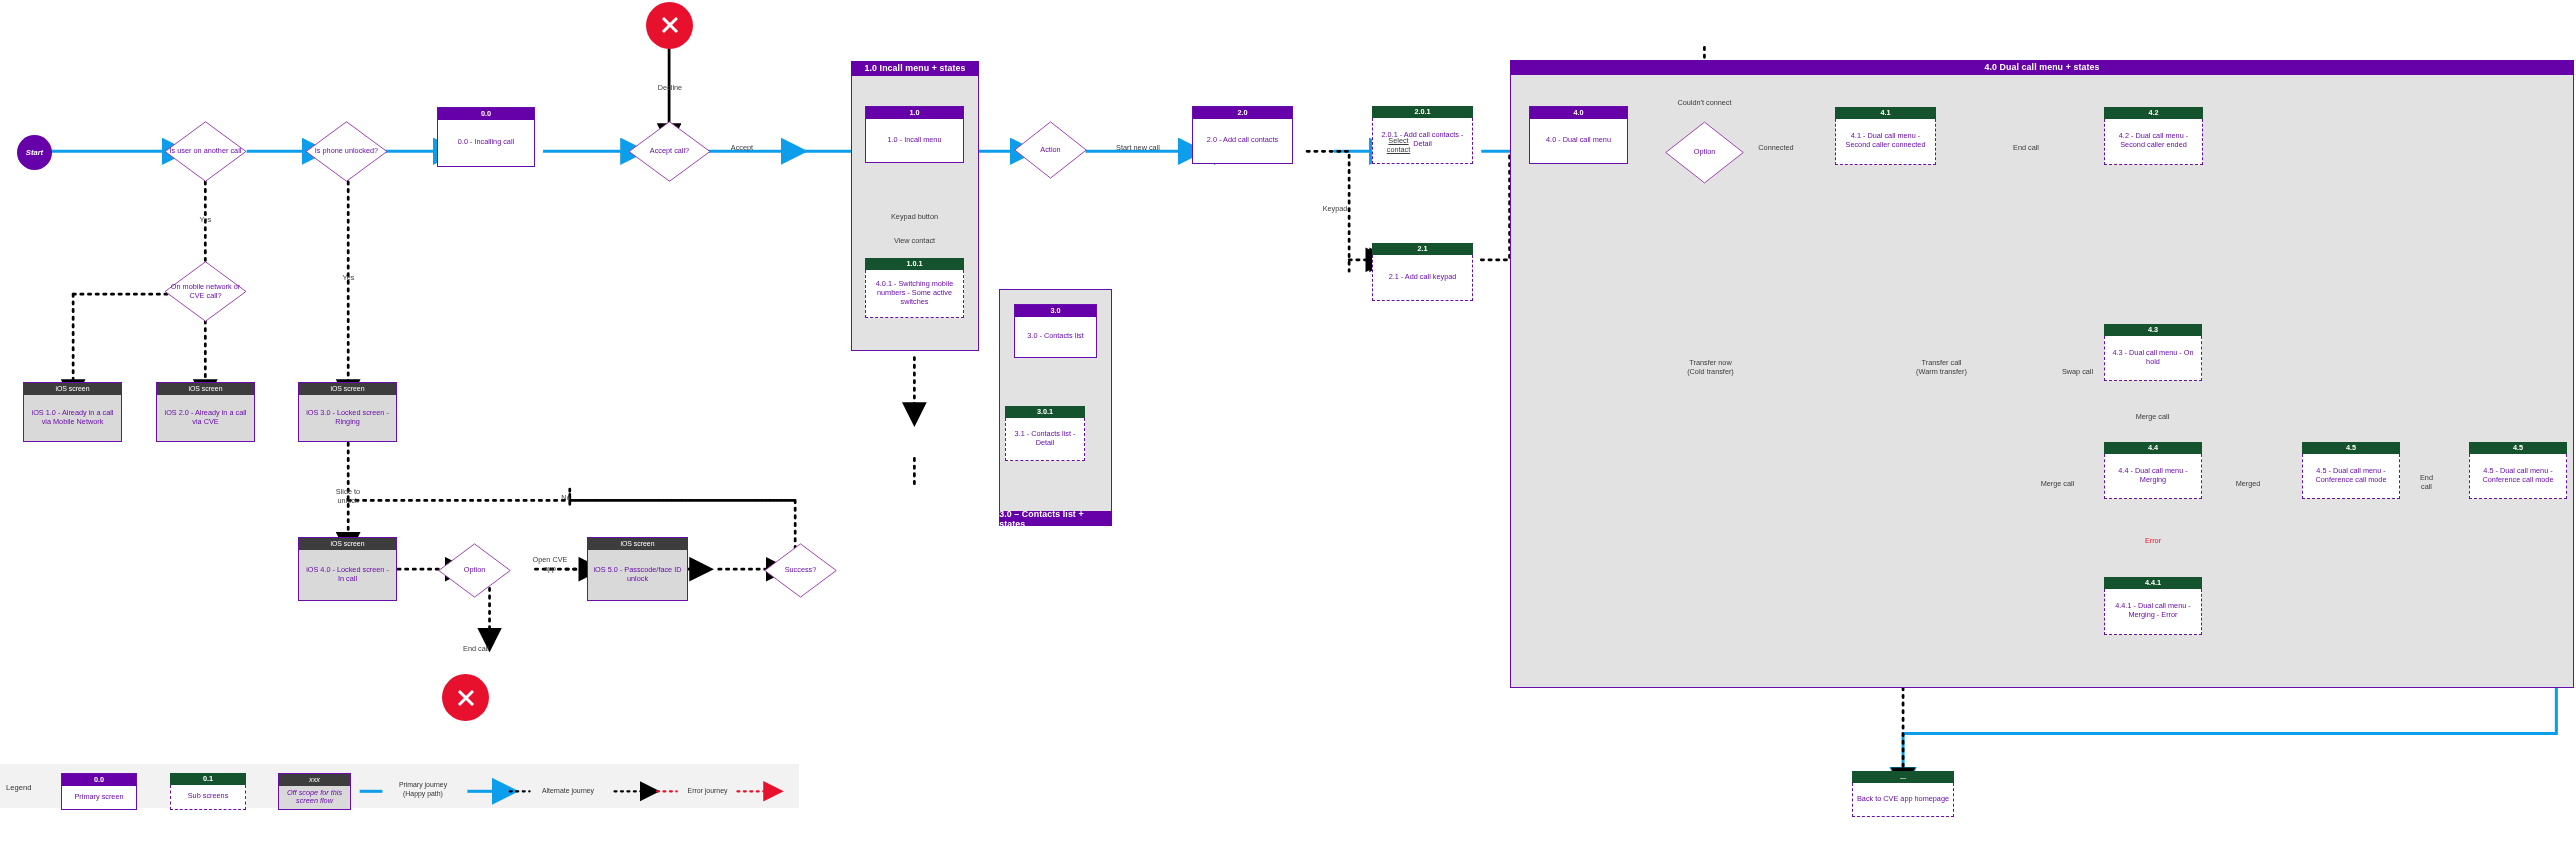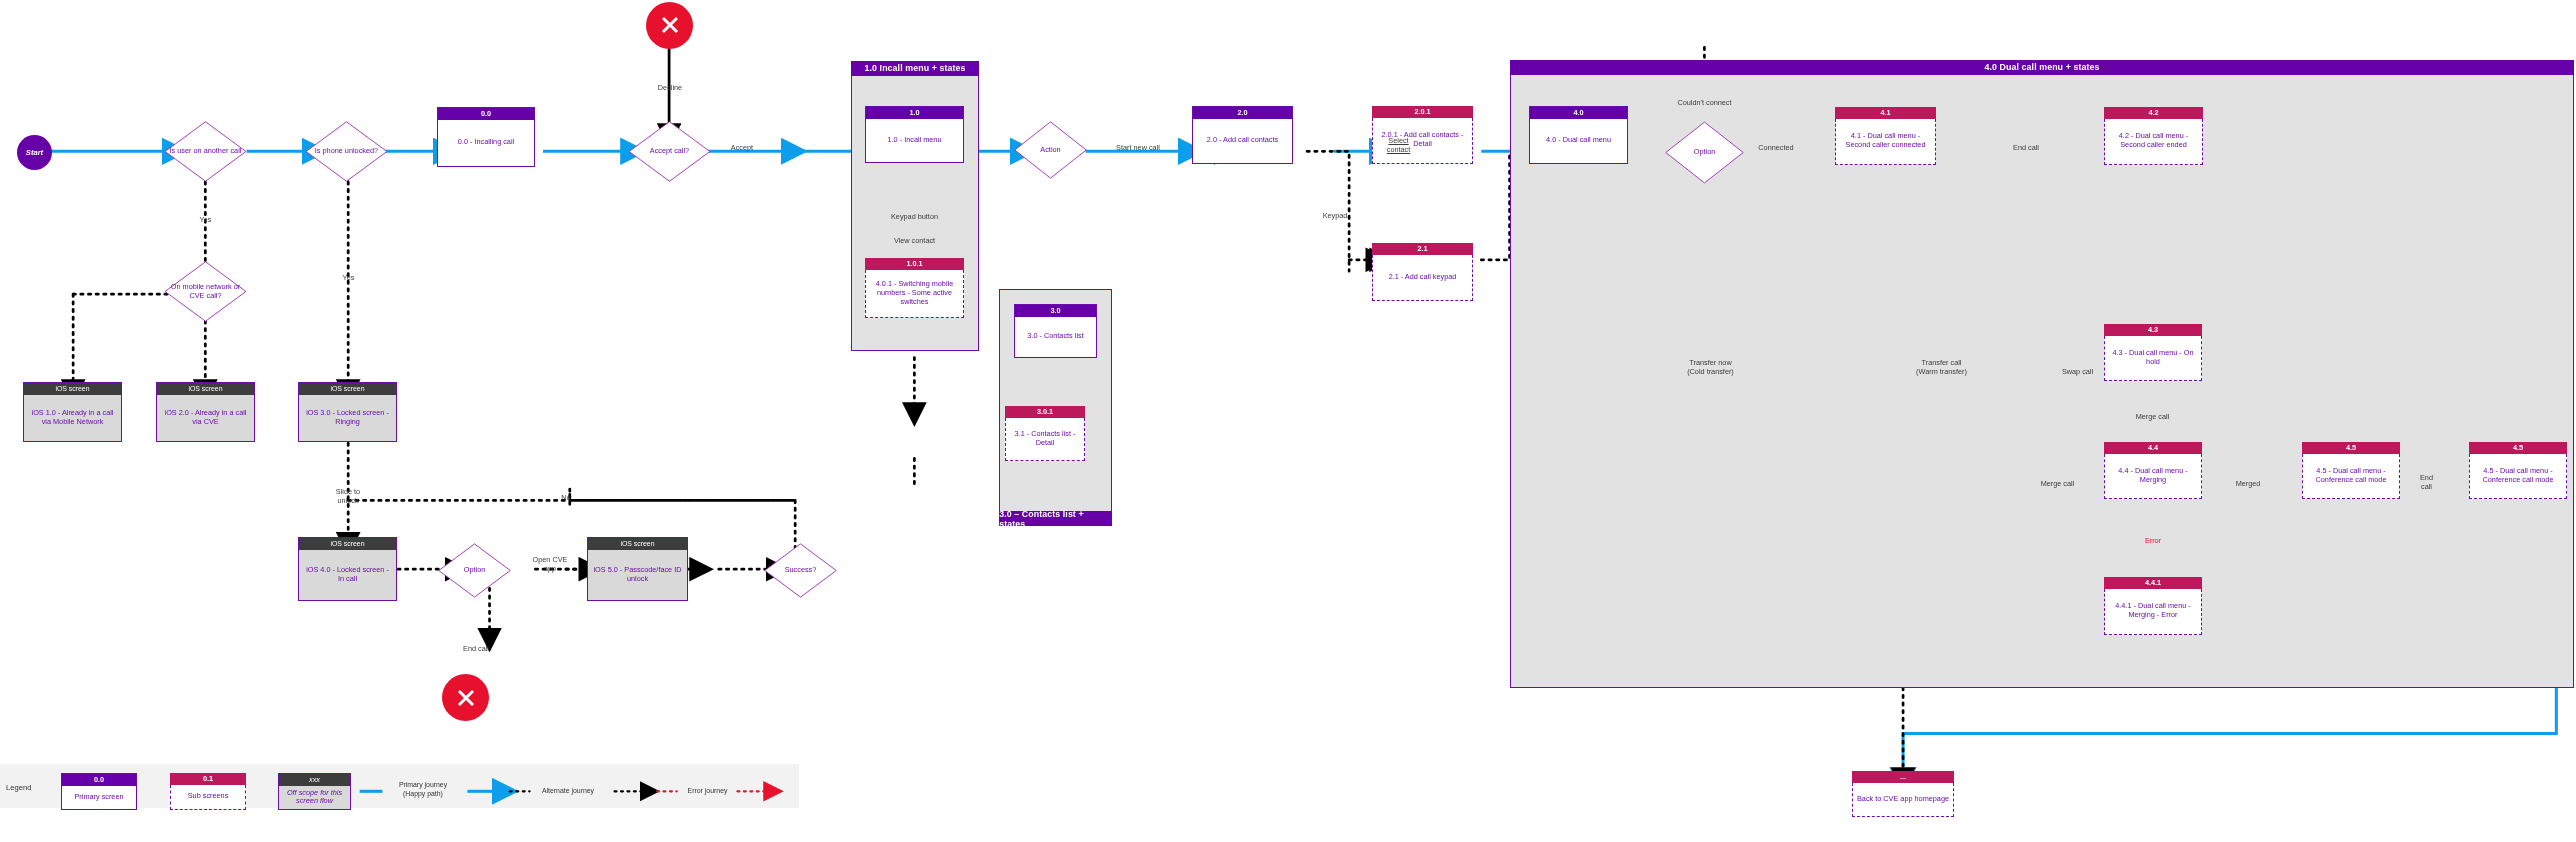--- a/index.html
+++ b/index.html
@@ -17,21 +17,21 @@
   .group-title.bottom{top:auto;bottom:-0.8px;}
 
   
   .card{position:absolute;box-sizing:border-box;background:#ffffff;border:0.8px solid #6a0dad;}
   .card .hdr{height:11.5px;background:#6600a8;color:#fff;font-size:7.3px;font-weight:bold;
       display:flex;align-items:center;justify-content:center;}
   .card .body{position:absolute;left:0;right:0;top:11.5px;bottom:0;display:flex;align-items:center;
       justify-content:center;text-align:center;color:#6a0dad;font-size:7.3px;line-height:1.22;padding:1.5px 3.1px;
       box-sizing:border-box;}
   .card.sub{border:none;background:transparent;}
-  .card.sub .hdr{background:#be185d;}
+  .card.sub .hdr{background:#14532d;}
   .card.sub .body{background:#fff;border:1.1px dashed #6a0dad;border-top:none;}
   .card.ios{border:0.8px solid #6a0dad;background:#d9d9d9;}
   .card.ios .hdr{background:#3d3d3d;font-weight:normal;font-size:6.9px;}
   .card.ios .body{background:#d9d9d9;}
   .card.offscope{border:0.8px solid #6a0dad;background:#d9d9d9;}
   .card.offscope .hdr{background:#3d3d3d;font-weight:normal;}
   .card.offscope .body{background:#d9d9d9;}
 
   
   .diamond{position:absolute;}
@@ -327,21 +327,21 @@
   <div class="lbl" style="left:871px;top:237px;width:87px;">View contact</div>
   <div class="lbl" style="left:1096px;top:144px;width:84px;">Start new call</div>
   <div class="lbl" style="left:306px;top:488px;width:84px;">Slide to
 unlock</div>
   <div class="lbl" style="left:549px;top:494px;width:34px;">No</div>
   <div class="lbl" style="left:520px;top:556px;width:60px;">Open CVE
 app</div>
   <div class="lbl" style="left:453px;top:645px;width:46px;">End call</div>
   <div class="lbl" style="left:1371px;top:137px;width:55px;text-decoration:underline;">Select
 contact</div>
-  <div class="lbl" style="left:1309px;top:212px;width:52px;">Keypad</div>
+  <div class="lbl" style="left:1309px;top:205px;width:52px;">Keypad</div>
   <div class="lbl" style="left:1647px;top:99px;width:115px;">Couldn't connect</div>
   <div class="lbl" style="left:1747px;top:144px;width:58px;">Connected</div>
   <div class="lbl" style="left:1994px;top:144px;width:64px;">End call</div>
   <div class="lbl" style="left:1657px;top:359px;width:107px;">Transfer now
 (Cold transfer)</div>
   <div class="lbl" style="left:1888px;top:359px;width:107px;">Transfer call
 (Warm transfer)</div>
   <div class="lbl" style="left:2047px;top:368px;width:61px;">Swap call</div>
   <div class="lbl" style="left:2122px;top:413px;width:61px;">Merge call</div>
   <div class="lbl" style="left:2027px;top:480px;width:61px;">Merge call</div>

